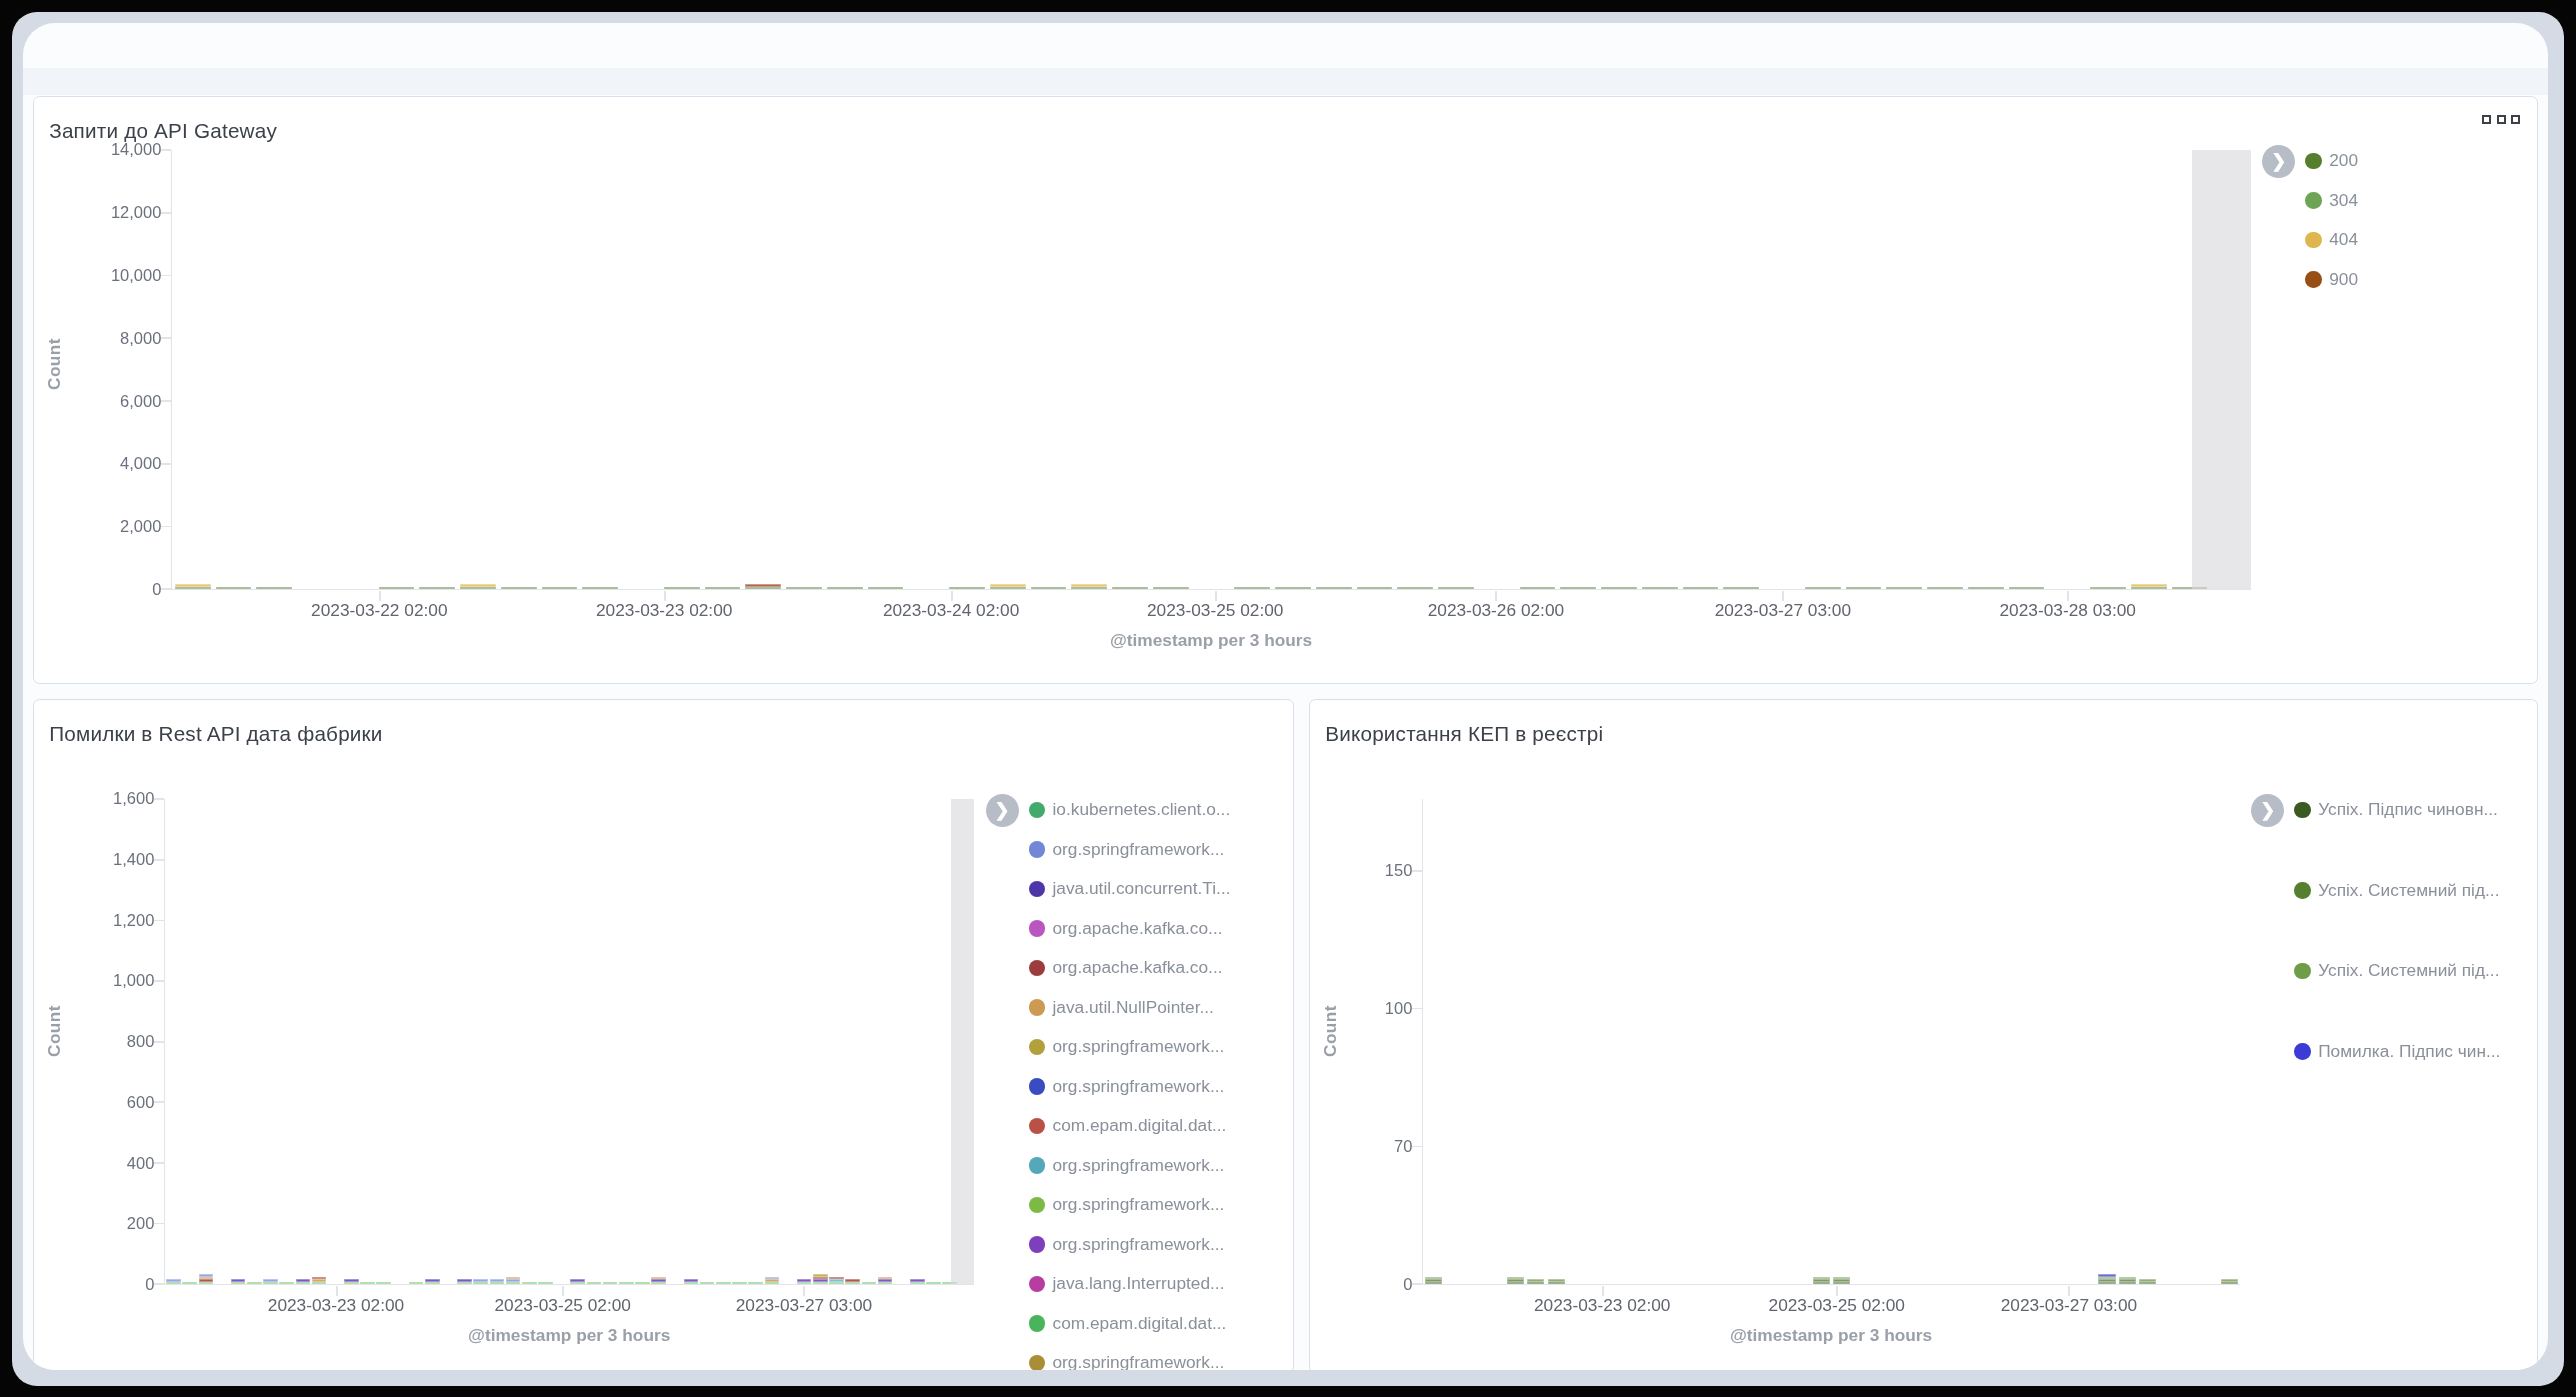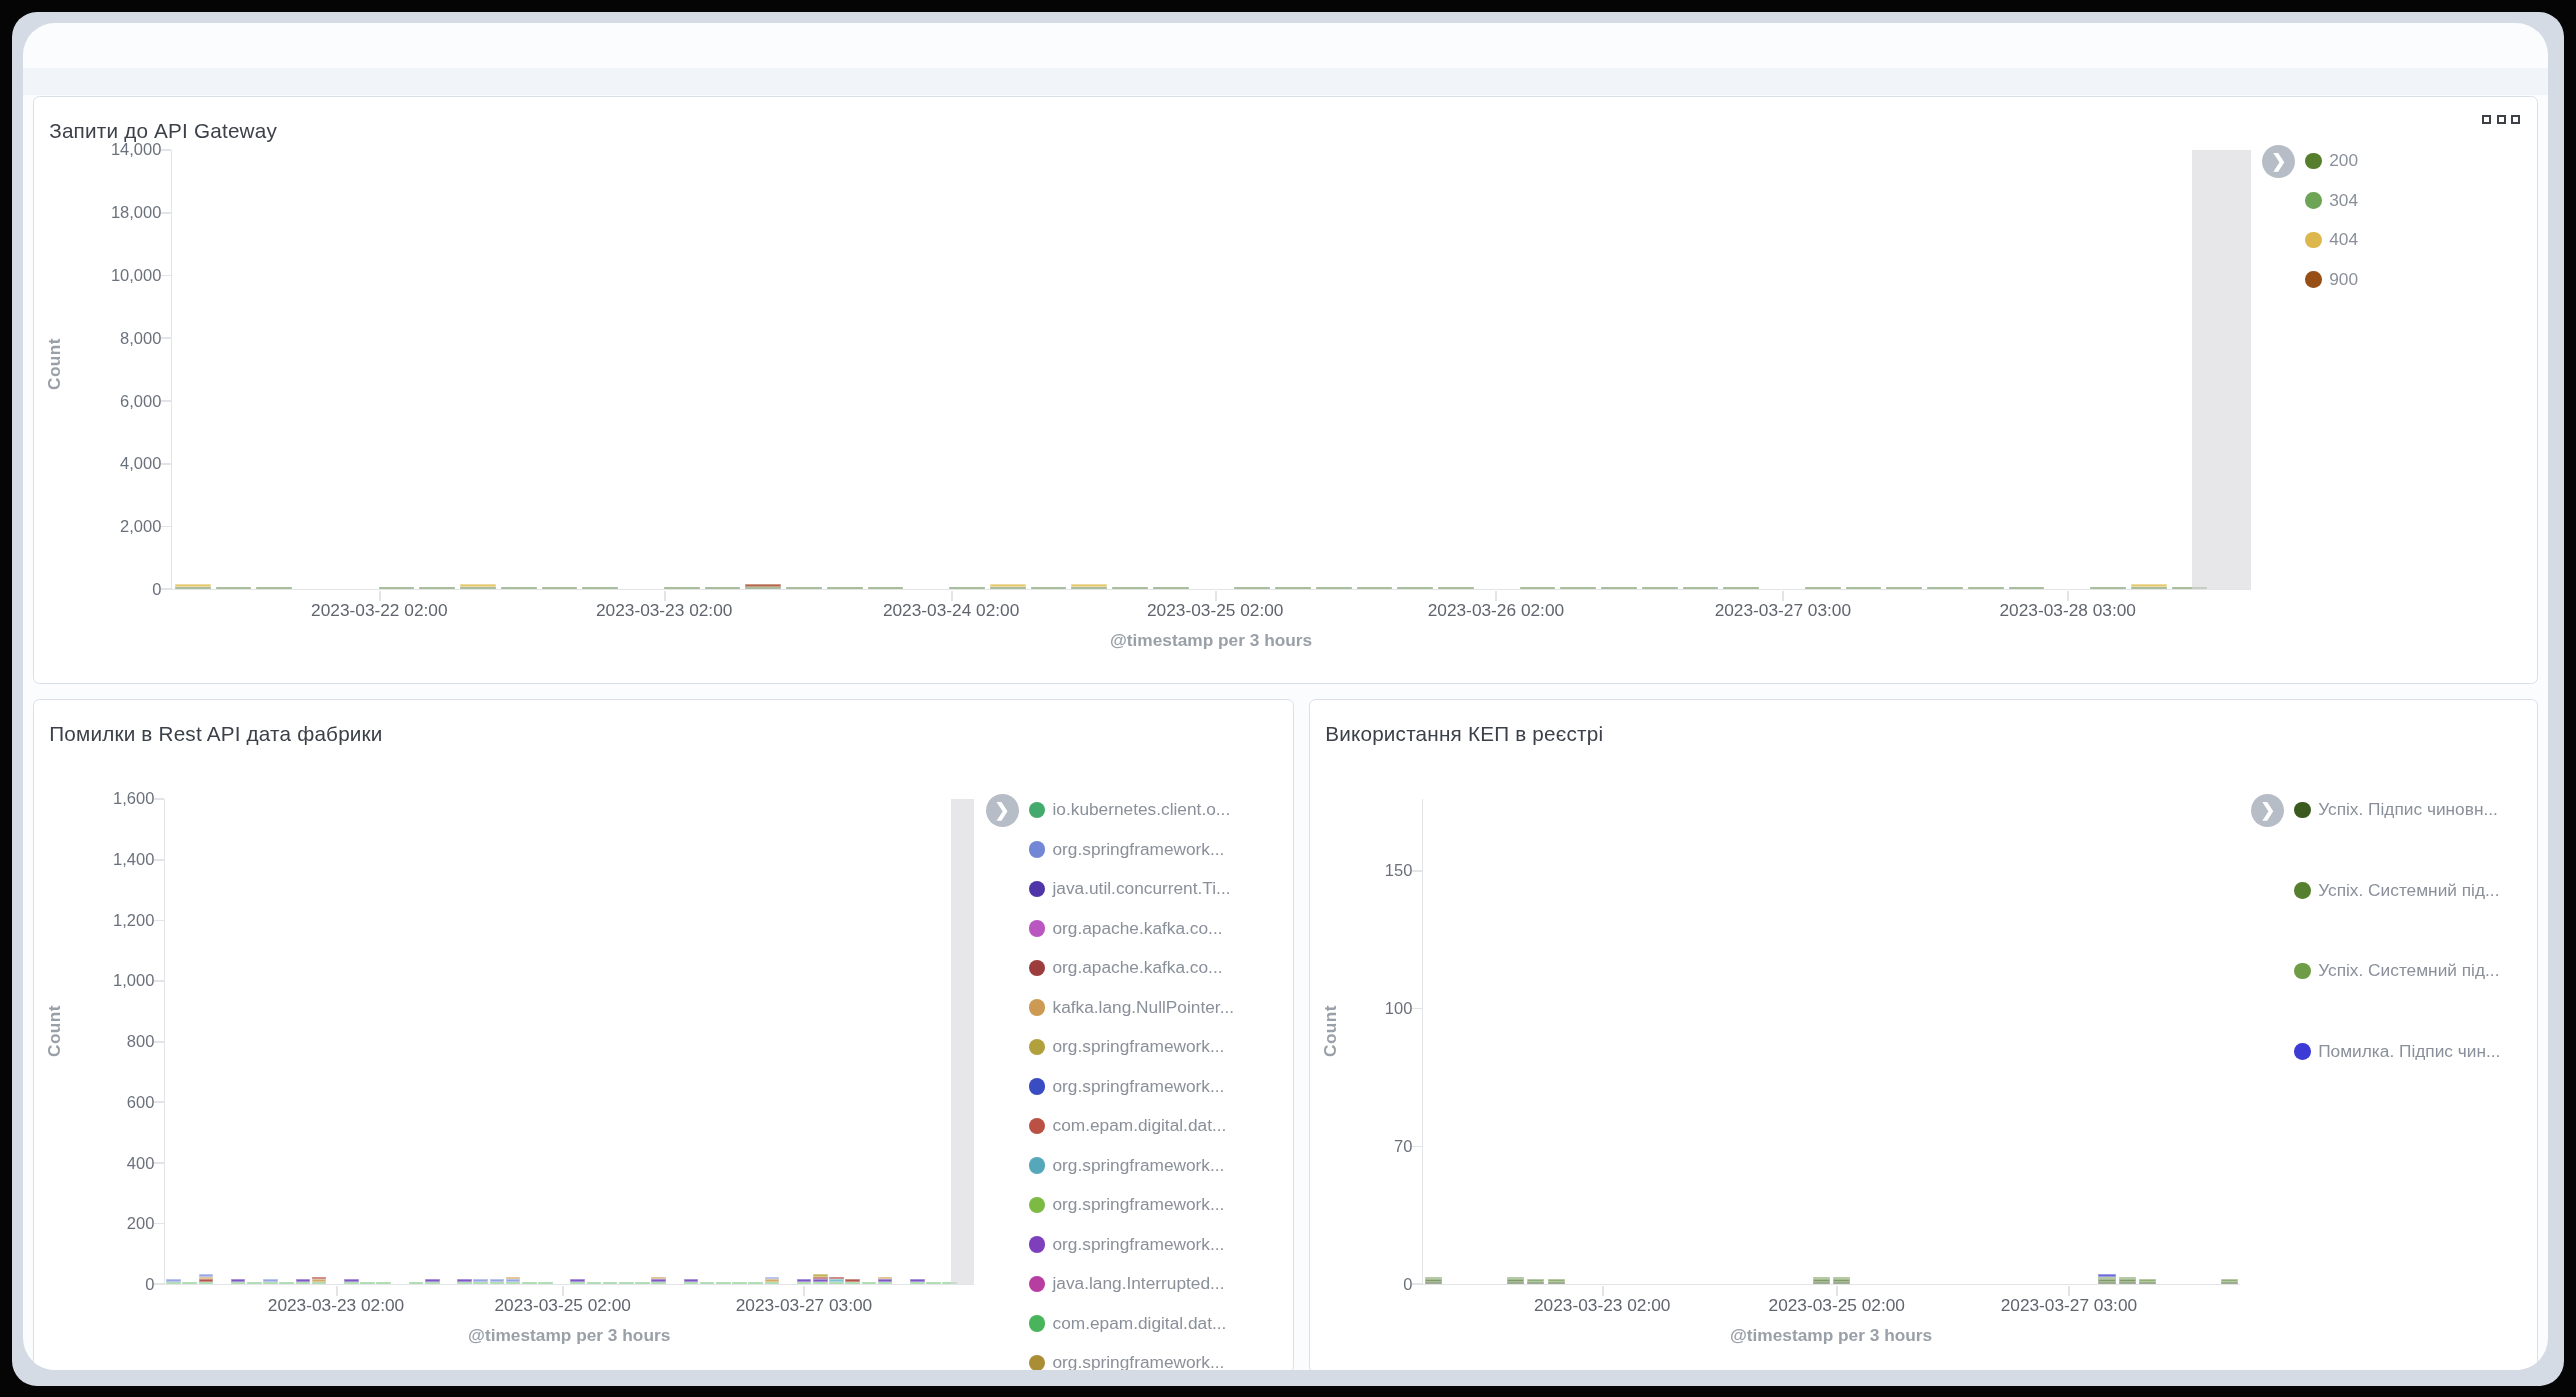--- a/index.html
+++ b/index.html
@@ -111,21 +111,21 @@
       <div class="chart-wrap">
         <div class="ycol">
           <div class="ylabel">Count</div>
           <div class="yticks">
               <div class="ytick" style="bottom: calc(0% - 9px);">0</div>
               <div class="ytick" style="bottom: calc(14.2857% - 9px);">2,000</div>
               <div class="ytick" style="bottom: calc(28.5714% - 9px);">4,000</div>
               <div class="ytick" style="bottom: calc(42.8571% - 9px);">6,000</div>
               <div class="ytick" style="bottom: calc(57.1429% - 9px);">8,000</div>
               <div class="ytick" style="bottom: calc(71.4286% - 9px);">10,000</div>
-              <div class="ytick" style="bottom: calc(85.7143% - 9px);">18,000</div>
+              <div class="ytick" style="bottom: calc(85.7143% - 9px);">12,000</div>
               <div class="ytick" style="bottom: calc(100% - 9px);">14,000</div>
             </div>
         </div>
         <div class="plotcol">
           <div class="plot">
               <div class="ydash" style="bottom: calc(0% - 0.8px);"></div>
               <div class="ydash" style="bottom: calc(14.2857% - 0.8px);"></div>
               <div class="ydash" style="bottom: calc(28.5714% - 0.8px);"></div>
               <div class="ydash" style="bottom: calc(42.8571% - 0.8px);"></div>
               <div class="ydash" style="bottom: calc(57.1429% - 0.8px);"></div>
@@ -705,21 +705,21 @@
               <li>
                 <span class="legend-dot" style="background: rgb(185, 86, 192);"></span>
                 <span class="legend-label">org.apache.kafka.co...</span>
               </li>
               <li>
                 <span class="legend-dot" style="background: rgb(156, 60, 60);"></span>
                 <span class="legend-label">org.apache.kafka.co...</span>
               </li>
               <li>
                 <span class="legend-dot" style="background: rgb(204, 154, 82);"></span>
-                <span class="legend-label">kafka.lang.NullPointer...</span>
+                <span class="legend-label">java.util.NullPointer...</span>
               </li>
               <li>
                 <span class="legend-dot" style="background: rgb(177, 160, 60);"></span>
                 <span class="legend-label">org.springframework...</span>
               </li>
               <li>
                 <span class="legend-dot" style="background: rgb(58, 76, 194);"></span>
                 <span class="legend-label">org.springframework...</span>
               </li>
               <li>

